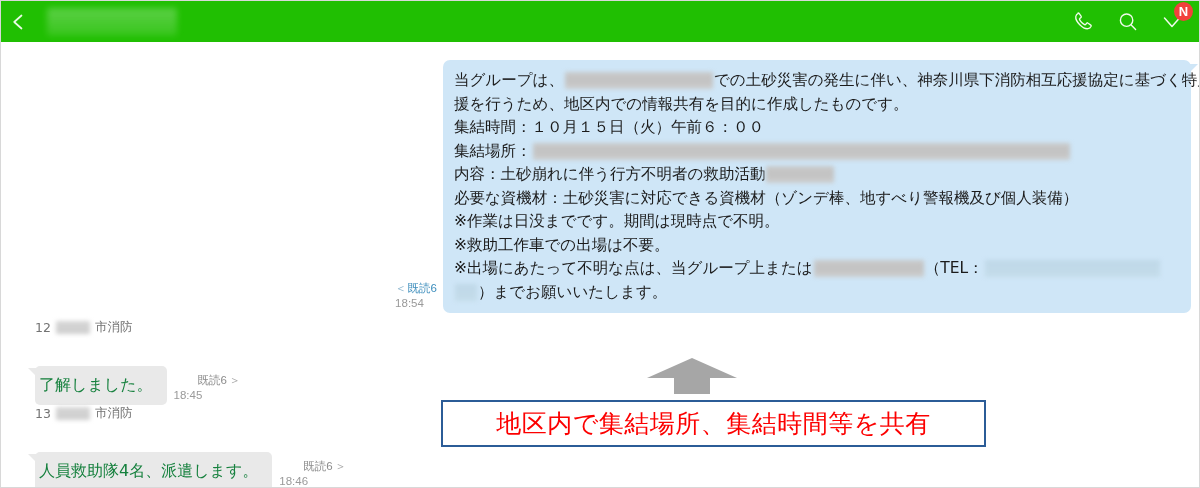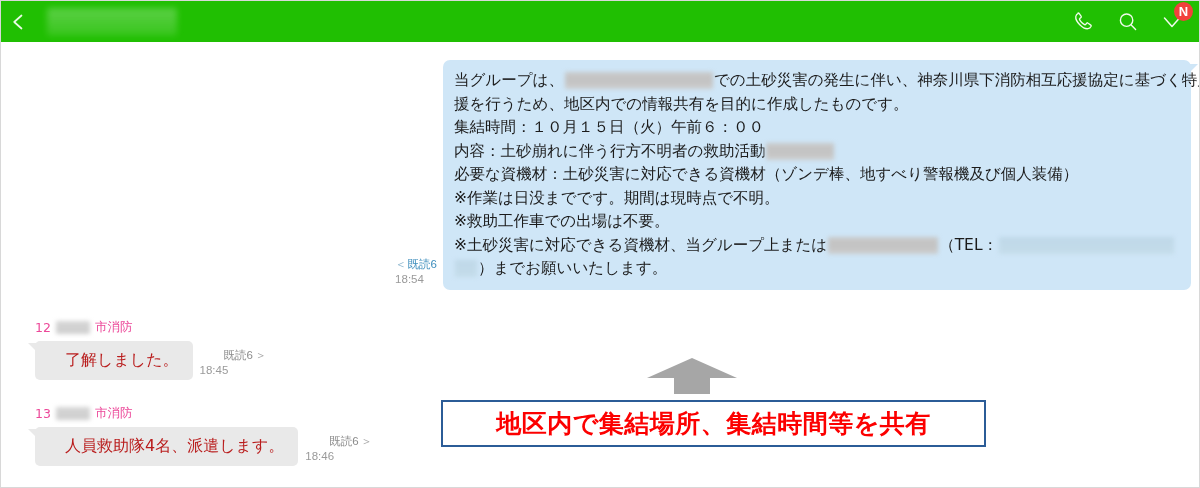--- a/index.html
+++ b/index.html
@@ -148,43 +148,44 @@
     margin: 0 1px;
   }
   .redact.light {
     background: linear-gradient(180deg, #bfd8e8 0%, #c4dcea 100%);
   }
 
   
   .in-msg { position: absolute; left: 34px; }
   .sender {
     font-size: 12.5px;
-    color: #ec4899;
+    color: #737373;
     margin-bottom: 5px;
     display: flex;
     align-items: center;
     gap: 4px;
     font-family: "DejaVu Sans", "Liberation Sans", sans-serif;
   }
   .sender .redact {
     height: 13px;
     width: 34px;
     filter: blur(2px);
     background: linear-gradient(180deg,#d5d5d5 0%, #cfcfcf 100%);
   }
   .in-row { display: flex; align-items: flex-end; }
   .bubble-gray {
     position: relative;
     background: #e9e9e9;
     border-radius: 5px;
-    padding: 9px 14px 10px 30px;
+    padding: 9px 14px 10px 4px;
     font-size: 16px;
     line-height: 20px;
-    color: #b91c1c;
+    color: #15803d;
     font-family: "DejaVu Sans", "Liberation Sans", sans-serif;
+    margin-top: 25px;
   }
   .bubble-gray::before {
     content: "";
     position: absolute;
     left: -7px;
     top: 2px;
     width: 0; height: 0;
     border-right: 9px solid #e9e9e9;
     border-bottom: 9px solid transparent;
   }
@@ -214,21 +215,21 @@
     box-sizing: border-box;
     background: #ffffff;
     border: 2.5px solid #2b5c97;
     display: flex;
     align-items: center;
     justify-content: center;
   }
   .callout-text {
     color: #fc0000;
     font-size: 25px;
-    font-weight: bold;
+    font-weight: normal;
     letter-spacing: 0.5px;
     font-family: "DejaVu Sans", "Liberation Sans", sans-serif;
   }
 </style>
 </head>
 <body>
 
 <div id="screen">
 
   <div class="header">
@@ -276,25 +277,26 @@
       <div class="out-meta">
         <div class="read-count">
           <span class="chev">＜</span><span>既読</span><span>6</span>
         </div>
         <div class="msg-time">18:54</div>
       </div>
       <div class="bubble-blue" id="blue-bubble">
           <div class="line"><span>当グループは、</span><span class="redact" style="width: 148px;"></span><span>での土砂災害の発生に伴い、神奈川県下消防相互応援協定に基づく特別応</span></div>
           <div class="line"><span>援を行うため、地区内での情報共有を目的に作成したものです。</span></div>
           <div class="line"><span>集結時間：１０月１５日（火）午前６：００</span></div>
+          <div class="line"><span>集結場所：</span><span class="redact" style="width: 537px;"></span></div>
           <div class="line"><span>内容：土砂崩れに伴う行方不明者の救助活動</span><span class="redact" style="width: 68px;"></span></div>
           <div class="line"><span>必要な資機材：土砂災害に対応できる資機材（ゾンデ棒、地すべり警報機及び個人装備）</span></div>
           <div class="line"><span>※作業は日没までです。期間は現時点で不明。</span></div>
           <div class="line"><span>※救助工作車での出場は不要。</span></div>
-          <div class="line"><span>※土砂災害に対応できる資機材、当グループ上または</span><span class="redact" style="width: 110px;"></span><span>（TEL：</span><span class="redact light" style="width: 175px;"></span></div>
+          <div class="line"><span>※出場にあたって不明な点は、当グループ上または</span><span class="redact" style="width: 110px;"></span><span>（TEL：</span><span class="redact light" style="width: 175px;"></span></div>
           <div class="line"><span class="redact light" style="width: 22px;"></span><span>）までお願いいたします。</span></div>
         </div>
     </div>
 
     <div class="in-msg" style="top:277px;">
       <div class="sender">
         <span>12</span>
         <span class="redact"></span>
         <span>市消防</span>
       </div>

